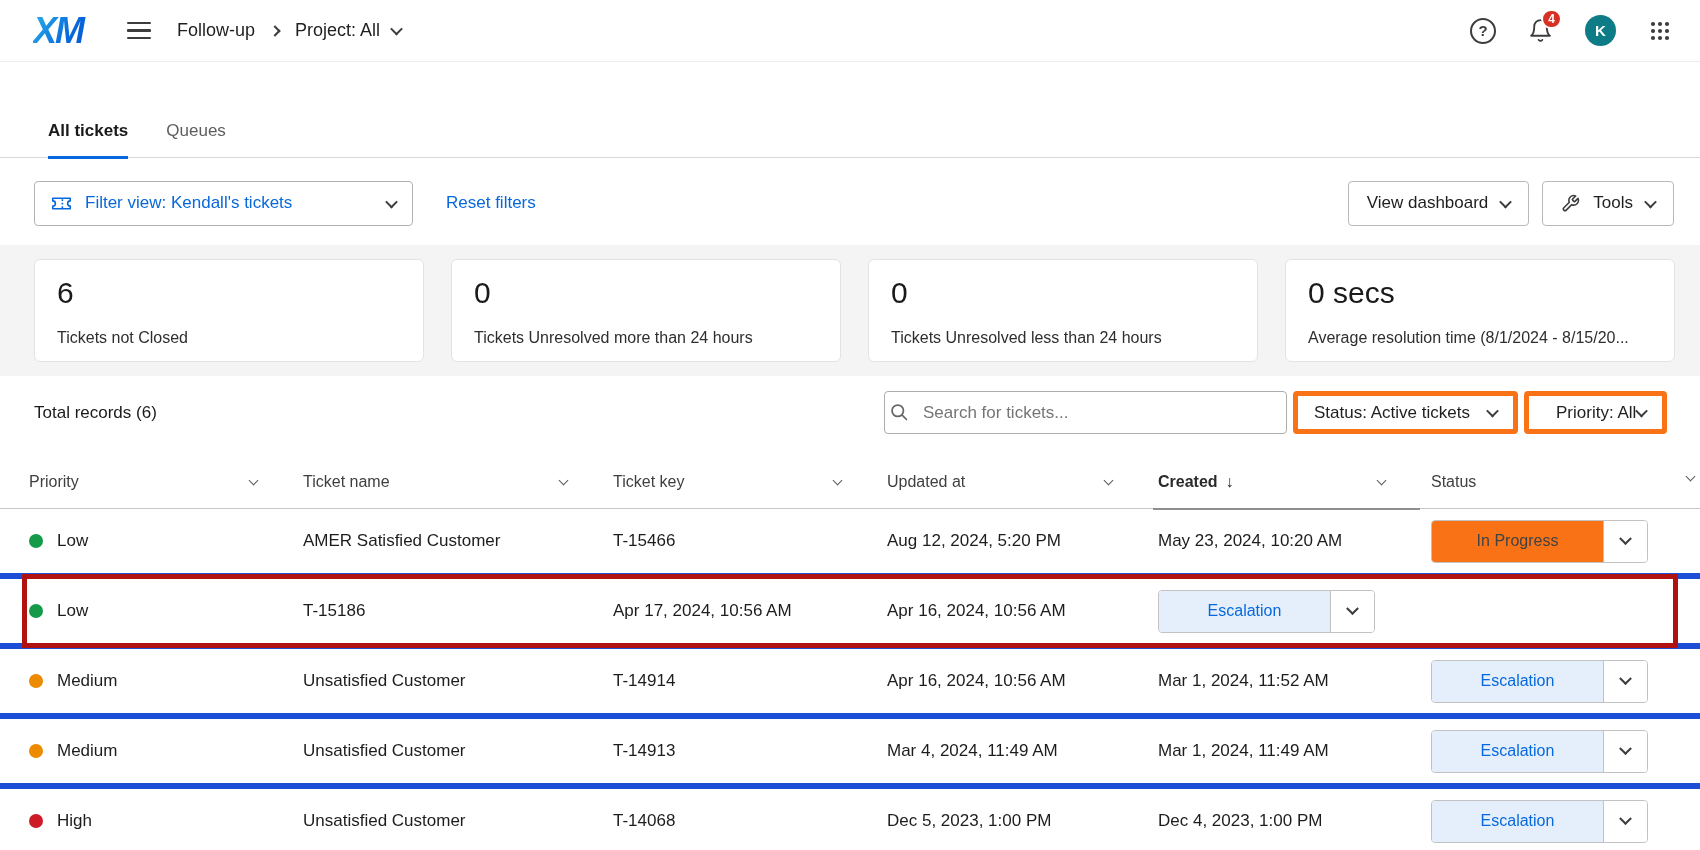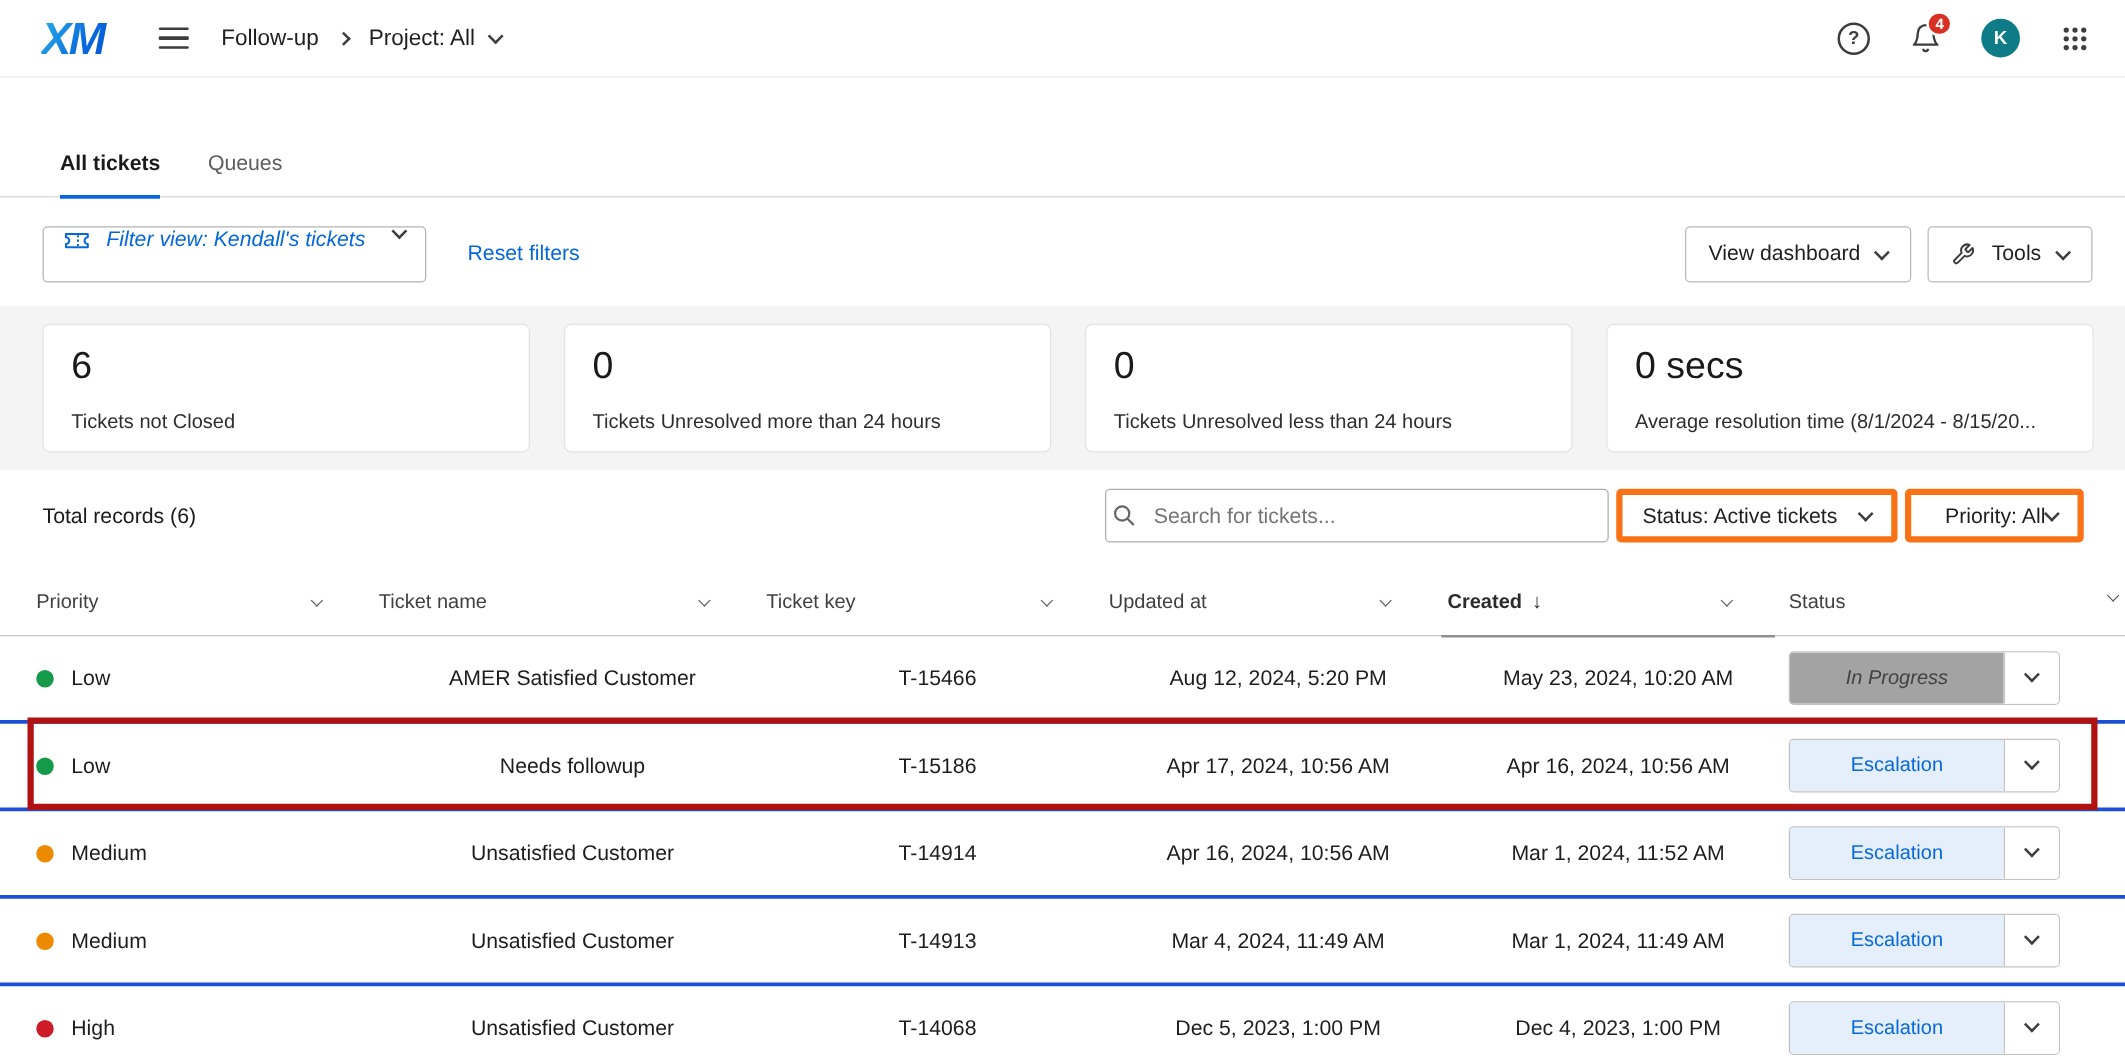--- a/index.html
+++ b/index.html
@@ -40,22 +40,22 @@
   .apps-icon { cursor:pointer; display:flex; }
 
   
   .tabs-row { position:absolute; top:62px; left:0; width:100%; height:96px;
     display:flex; align-items:flex-end; gap:38px; padding-left:48px; border-bottom:1px solid #d8d8d8; }
   .tab { font-size:17px; padding-bottom:15px; border-bottom:3px solid transparent; margin-bottom:-2px; cursor:pointer; color:#5e5e5e; }
   .tab.active { color:#1a1a1a; font-weight:700; border-bottom-color:#0768dd; }
 
   
   .filter-row { position:absolute; top:180px; left:34px; right:26px; height:46px; display:flex; align-items:center; }
-  .filter-view { width:307px; height:45px; border:1px solid #b3b3b3; border-radius:4px; background:#fff;
-    display:flex; align-items:flex-start; gap:13px; padding:0 16px; cursor:pointer;font-style:italic; }
+  .filter-view { width:379px; height:45px; border:1px solid #b3b3b3; border-radius:4px; background:#fff;
+    display:flex; align-items:center; gap:13px; padding:0 16px; cursor:pointer; }
   .filter-view-label { color:#0768dd; font-size:17px; }
   .filter-view .chev { margin-left:auto; }
   .reset-link { margin-left:33px; color:#0768dd; font-size:17px; cursor:pointer; }
   .filter-right { margin-left:auto; display:flex; gap:13px; }
   .btn { height:45px; border:1px solid #b9b9b9; border-radius:4px; background:#fff;
     display:flex; align-items:center; gap:13px; padding:0 18px; font-size:17px; color:#1f1f1f; cursor:pointer; }
 
   
   .stats-strip { position:absolute; top:245px; left:0; width:100%; height:131px; background:#f4f4f5; }
   .stat-cards { position:absolute; top:14px; left:34px; display:flex; gap:27px; }
@@ -81,21 +81,21 @@
   .thead { position:absolute; top:456px; left:0; width:100%; height:53px;
     border-bottom:1px solid #c6c6c6; font-size:16px; color:#3f3f3f; }
   .hcell { display:flex; align-items:center; cursor:pointer; }
   .hcell .chev-sm { margin-left:auto; margin-right:46px; }
   .hcell-sorted .h-label { font-weight:700; color:#2b2b2b; }
   .sort-arrow { margin-left:8px; font-size:16px; color:#2b2b2b; }
   .sort-underline { position:absolute; left:1153px; bottom:-2px; width:267px; height:2px; background:#8f8f8f; }
   .edge-chev { position:absolute; right:6px; top:21px; }
 
   .tbody { position:absolute; top:509px; left:0; width:100%; }
-  .tbody-row { height:70px; border-bottom:3px solid #1d4ed8; font-size:17px; color:#1d1d1d; cursor:pointer;text-align:center; }
+  .tbody-row { height:70px; border-bottom:6px solid #1d4ed8; font-size:17px; color:#1d1d1d; cursor:pointer; }
   .priority-cell { display:flex; align-items:center; gap:14px; }
   .dot { width:14px; height:14px; border-radius:50%; background:#999; flex:0 0 auto; }
 
   .status-select { width:217px; height:43px; border:1px solid #c2c2c2; border-radius:4px;
     background:#fff; display:flex; overflow:hidden; cursor:pointer; }
   .status-badge { flex:1; display:flex; align-items:center; justify-content:center; font-size:16px; }
   .status-chev { width:44px; border-left:1px solid #c2c2c2; background:#fff;
     display:flex; align-items:center; justify-content:center; }
   .status-chev .chev { transform:rotate(45deg) translate(-2px,-2px); }
 
@@ -258,34 +258,33 @@
     <div class="priority-cell">
       <span class="dot" style="background-color: rgb(20, 154, 72);"></span>
       <span>Low</span>
     </div>
     <div>AMER Satisfied Customer</div>
     <div>T-15466</div>
     <div>Aug 12, 2024, 5:20 PM</div>
     <div>May 23, 2024, 10:20 AM</div>
     <div>
       <div class="status-select">
-        <span class="status-badge" style="background-color: #a3a3a3; color: rgb(66, 66, 66); font-style: italic;">In Progress</span>
+        <span class="status-badge" style="background-color: #f97316; color: rgb(66, 66, 66);">In Progress</span>
         <span class="status-chev">
             <span class="chev"></span>
           </span>
       </div>
     </div>
   </div>
 
   <div class="trow tbody-row">
     <div class="priority-cell">
       <span class="dot" style="background-color: rgb(20, 154, 72);"></span>
       <span>Low</span>
     </div>
-    <div>Needs followup</div>
     <div>T-15186</div>
     <div>Apr 17, 2024, 10:56 AM</div>
     <div>Apr 16, 2024, 10:56 AM</div>
     <div>
       <div class="status-select">
         <span class="status-badge" style="background-color: rgb(228, 239, 251); color: rgb(7, 104, 221);">Escalation</span>
         <span class="status-chev">
             <span class="chev"></span>
           </span>
       </div>

